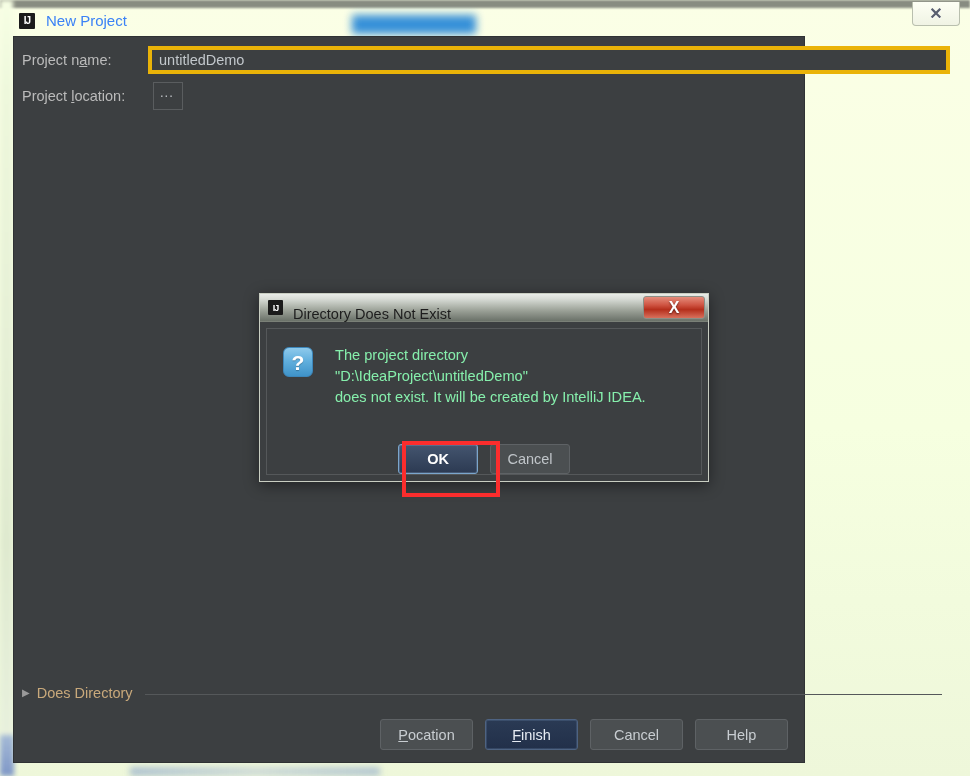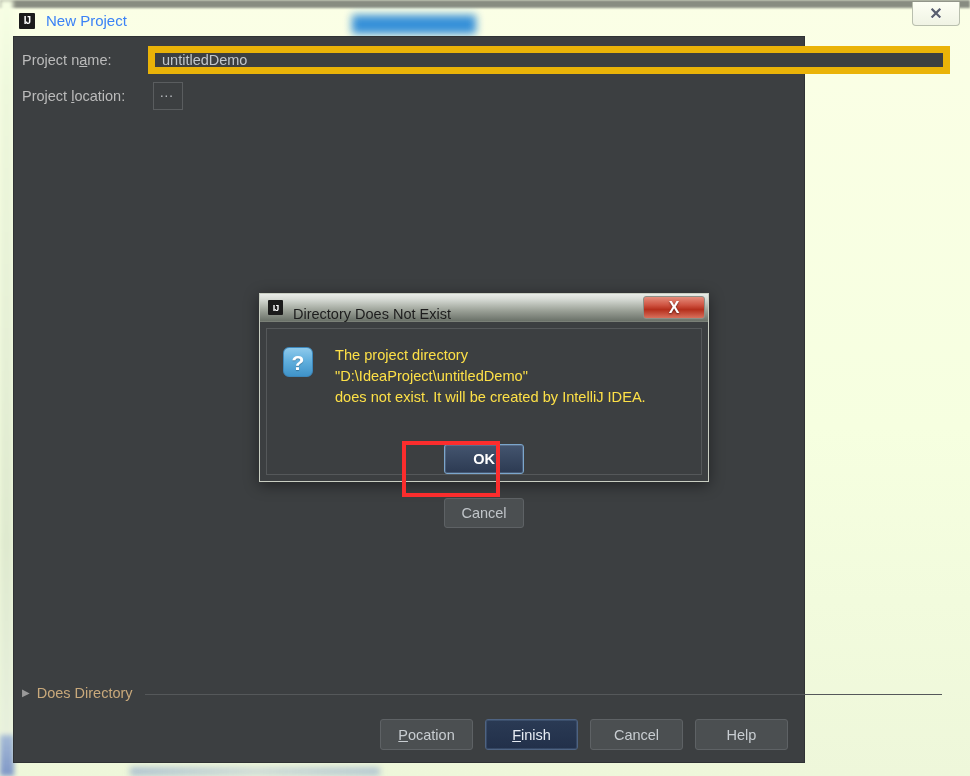--- a/index.html
+++ b/index.html
@@ -123,21 +123,21 @@
     color: #bbbbbb;
     flex: none;
     white-space: nowrap;
   }
   .field-label u { text-decoration: underline; }
 
   .text-input {
     flex: 1 1 auto;
     height: 28px;
     background: #3c3f41;
-    border: 7px solid #eab308;
+    border: 4px solid #eab308;
     color: #c2c7cb;
     font-size: 14.5px;
     font-family: "Liberation Sans", sans-serif;
     padding: 0 7px;
     outline: none;
     line-height: 26px;
   }
 
   #browse-button {
     flex: none;
@@ -287,31 +287,30 @@
     color: #ffffff;
     font-size: 21px; font-weight: bold;
     display: flex; align-items: center; justify-content: center;
     line-height: 1;
     text-shadow: 0 1px 1px rgba(0,0,0,.25);
     margin-top: 2px;
   }
   #dialog-message-text {
     margin-left: 22px;
     font-size: 14.6px;
-    color: #fde047;
+    color: #86efac;
     line-height: 21px;
     white-space: pre-line;
   }
 
   #dialog-buttons {
     position: absolute;
     left: 0; right: 0; top: 115px;
     display: flex; align-items: center; justify-content: center;
-    gap: 24px;
-    flex-direction: column;
+    gap: 12px;
   }
   .dlg-btn {
     min-width: 80px; height: 30px;
     padding: 0 14px;
     border-radius: 3px;
     font-size: 14.5px;
     font-family: "Liberation Sans", sans-serif;
     cursor: pointer;
     display: flex; align-items: center; justify-content: center;
   }

